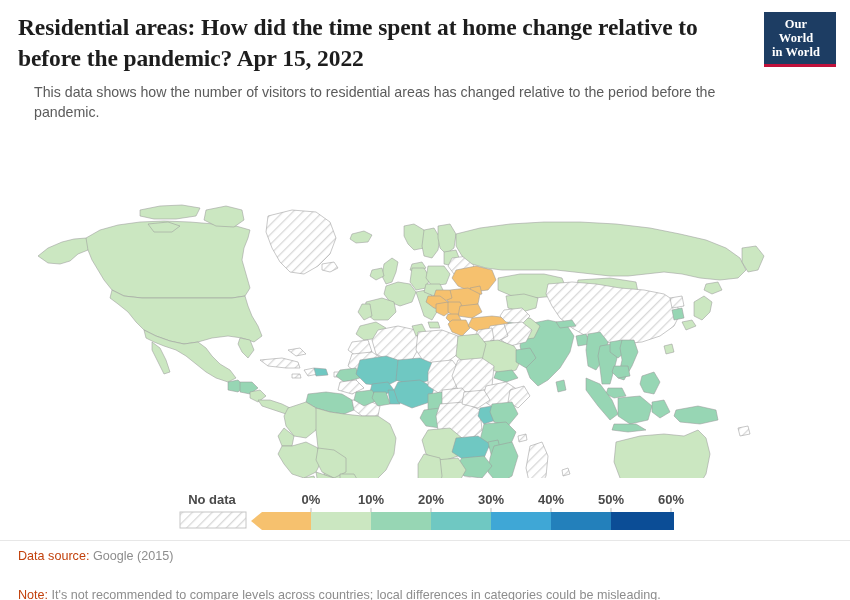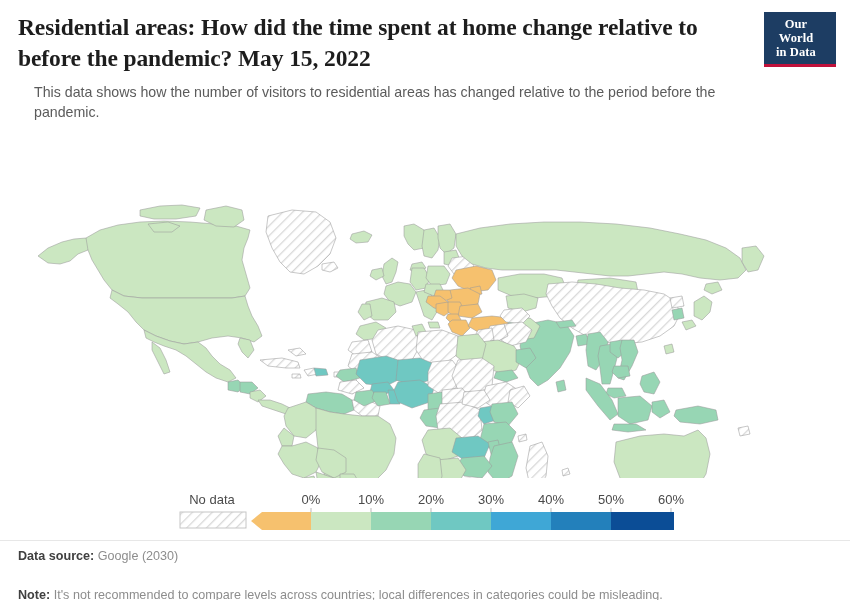--- a/index.html
+++ b/index.html
@@ -78,20 +78,21 @@
     height: 380px;
   }
 
   
   #legend {
     position: absolute;
     left: 0;
     top: 486px;
     width: 676px;
     height: 48px;
+    font-weight: bold;
   }
   #legend svg { display: block; }
   .legend-tick-label {
     font-family: "Liberation Sans", sans-serif;
     font-size: 13px;
     fill: #4a4a4a;
   }
   .legend-nodata-label {
     font-family: "Liberation Sans", sans-serif;
     font-size: 13px;
@@ -116,36 +117,36 @@
     font-size: 12.6px;
     color: #8d8d8d;
   }
   #footer .row2 {
     padding-top: 7px;
     font-size: 12.6px;
     color: #8d8d8d;
     margin-top: 18px;
   }
   .footer-strong {
-    font-weight: 700;
-    color: #404040;
+    font-weight: 400;
+    color: #c2410c;
   }
   #footer .left-grp, #footer .right-grp { white-space: nowrap; }
 </style>
 </head>
 <body>
 
 <div id="header">
-  <h1 id="chart-title">Residential areas: How did the time spent at home change relative to before the pandemic? May 15, 2022</h1>
+  <h1 id="chart-title">Residential areas: How did the time spent at home change relative to before the pandemic? Apr 15, 2022</h1>
   <p id="chart-subtitle">This data shows how the number of visitors to residential areas has changed relative to the period before the pandemic.</p>
 </div>
 
 <div id="owid-logo">
   <span class="logo-line">Our World</span>
-  <span class="logo-line">in Data</span>
+  <span class="logo-line">in World</span>
 </div>
 
 <div id="map-wrap">
   <svg id="world-map" viewBox="0 0 850 380" xmlns="http://www.w3.org/2000/svg">
     <defs>
       <pattern id="hatch" width="7" height="7" patternTransform="rotate(45)" patternUnits="userSpaceOnUse">
         <rect width="7" height="7" fill="#ffffff"></rect>
         <line x1="0" y1="0" x2="0" y2="7" stroke="#d8d8d8" stroke-width="2.6"></line>
       </pattern>
     </defs>
@@ -368,20 +369,20 @@
     <rect x="491" y="26" width="60" height="18" fill="#3fa7d6"></rect>
     <rect x="551" y="26" width="60" height="18" fill="#2380bb"></rect>
     <rect x="611" y="26" width="63" height="18" fill="#0b4d96"></rect>
   </svg>
 </div>
 
 <div id="footer">
   <div class="row1">
     <div class="left-grp">
       <span class="footer-strong">Data source:</span>
-      <span>Google (2030)</span>
+      <span>Google (2015)</span>
     </div>
   </div>
   <div class="row2">
     <span class="footer-strong">Note:</span>
     <span>It's not recommended to compare levels across countries; local differences in categories could be misleading.</span>
   </div>
 </div>
 
 </body></html>

